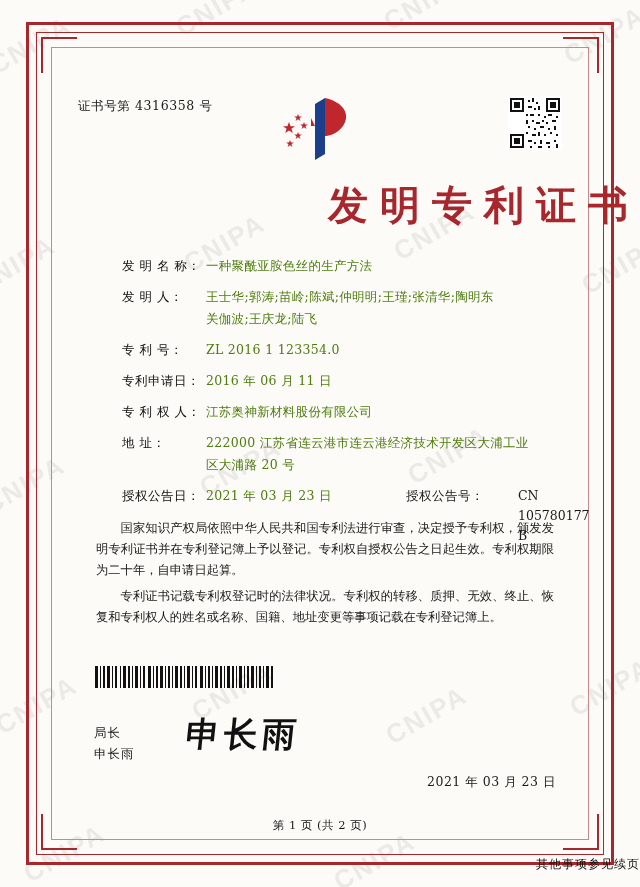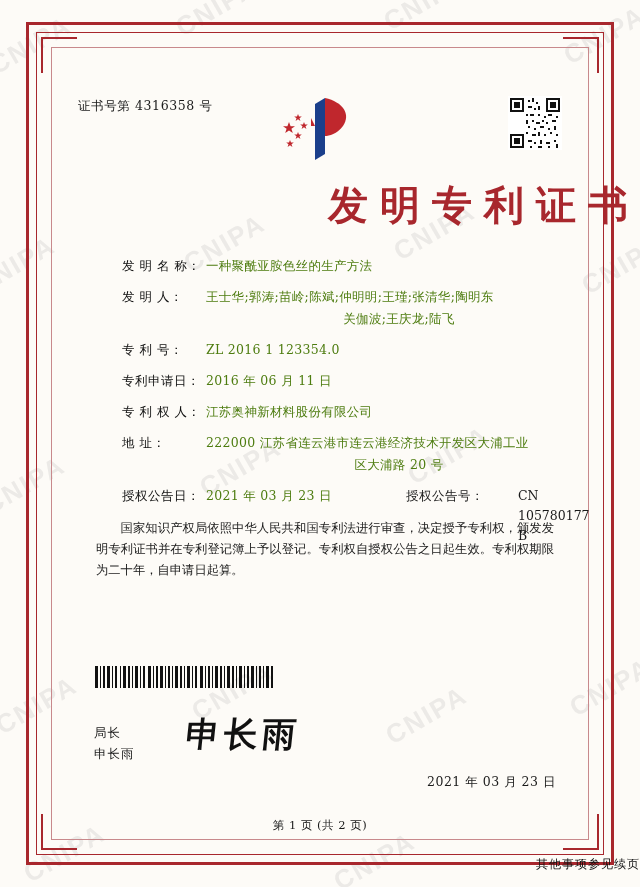--- a/index.html
+++ b/index.html
@@ -139,21 +139,20 @@
     color: #111;
   }
   .row .val {
     flex: 1;
     color: #4d7c0f;
     letter-spacing: 0.3px;
   }
   .val-sub {
     display: block;
     margin-top: 2px;
-    text-align: center;
   }
   .row.inline-two .val { flex: none; width: 200px; }
   .row.inline-two .lbl2 { width: 112px; flex: none; letter-spacing: 0.5px; }
   .row.inline-two .val2 { flex: 1; }
 
   .paras {
     position: absolute;
     left: 88px;
     top: 518px;
     width: 466px;
@@ -368,20 +367,21 @@
       <div class="lbl">授权公告日：</div>
       <div class="val">2021 年 03 月 23 日</div>
       <div class="lbl2">授权公告号：</div>
       <div class="val2">CN 105780177 B</div>
     </div>
 
   </div>
 
   <div class="paras">
     <p>国家知识产权局依照中华人民共和国专利法进行审查，决定授予专利权，颁发发明专利证书并在专利登记簿上予以登记。专利权自授权公告之日起生效。专利权期限为二十年，自申请日起算。</p>
+    <p>专利证书记载专利权登记时的法律状况。专利权的转移、质押、无效、终止、恢复和专利权人的姓名或名称、国籍、地址变更等事项记载在专利登记簿上。</p>
   </div>
 
   <div class="barcode">
     <svg width="180" height="22" viewBox="0 0 180 22">
       <g fill="#111">
         <rect x="0" y="0" width="3" height="22"></rect>
           <rect x="5" y="0" width="1" height="22"></rect>
         <rect x="8" y="0" width="2" height="22"></rect>
           <rect x="12" y="0" width="3" height="22"></rect>
         <rect x="17" y="0" width="1" height="22"></rect>

